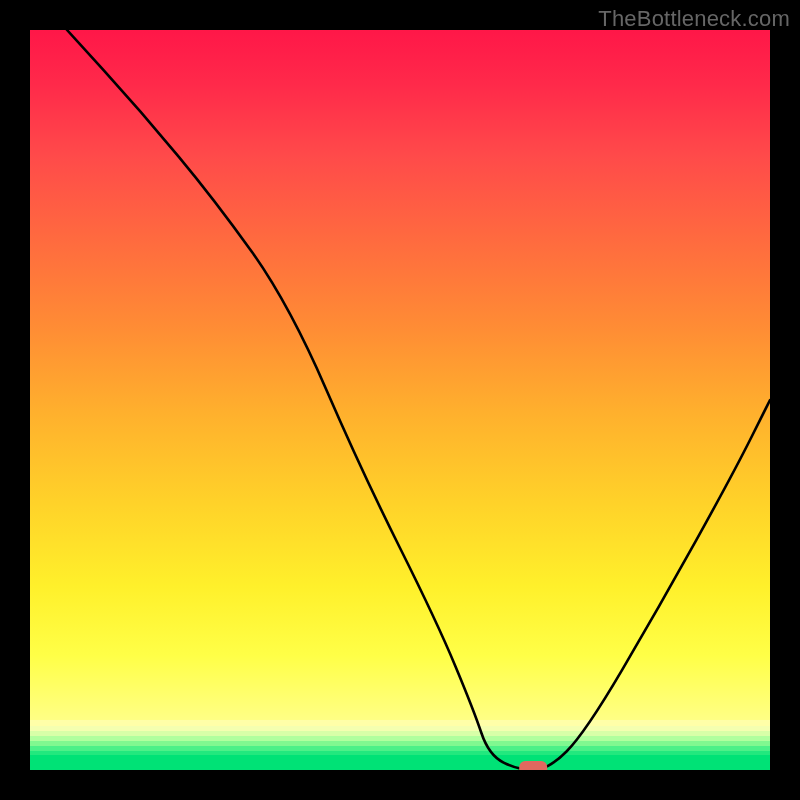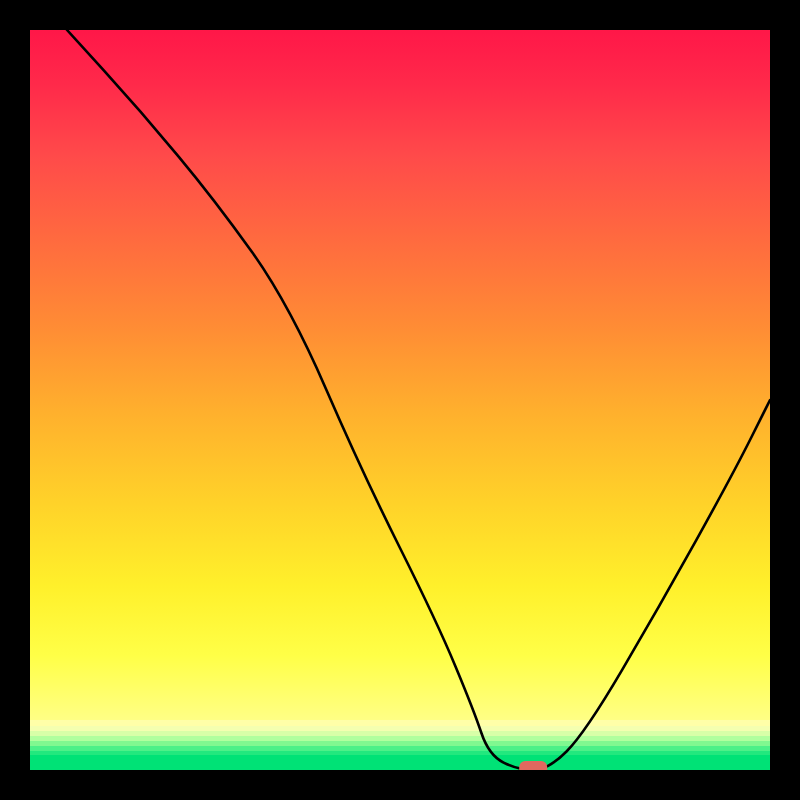--- a/index.html
+++ b/index.html
@@ -77,20 +77,21 @@
   }
   .marker {
     fill: #e0685f;
   }
 </style>
 </head>
 <body>
 
 <div class="frame">
 
+  <div class="watermark">TheBottleneck.com</div>
 
   <div class="plot">
     <div class="grad-main"></div>
 
     <div class="band" style="top:690px;height:6px;background:#ffffa8;"></div>
     <div class="band" style="top:696px;height:5px;background:#f4ffb0;"></div>
     <div class="band" style="top:701px;height:5px;background:#d8ffa8;"></div>
     <div class="band" style="top:706px;height:5px;background:#b0ff9e;"></div>
     <div class="band" style="top:711px;height:5px;background:#80f890;"></div>
     <div class="band" style="top:716px;height:5px;background:#4cf088;"></div>

